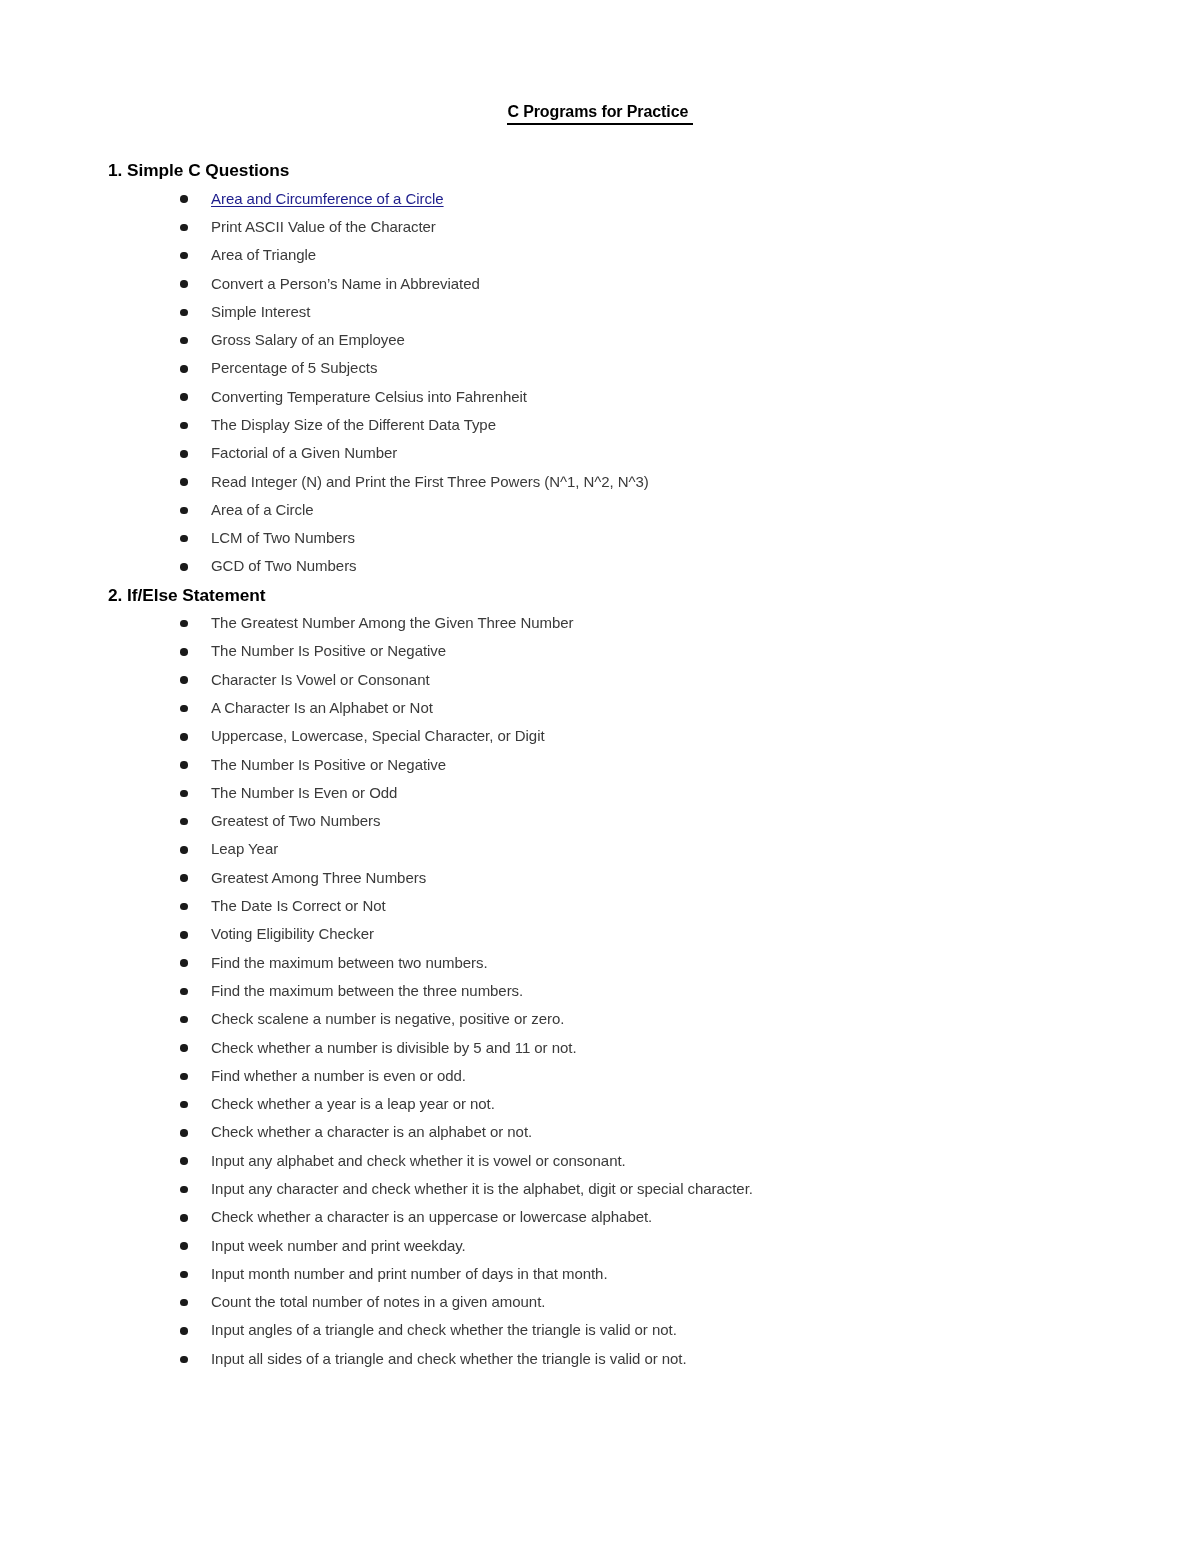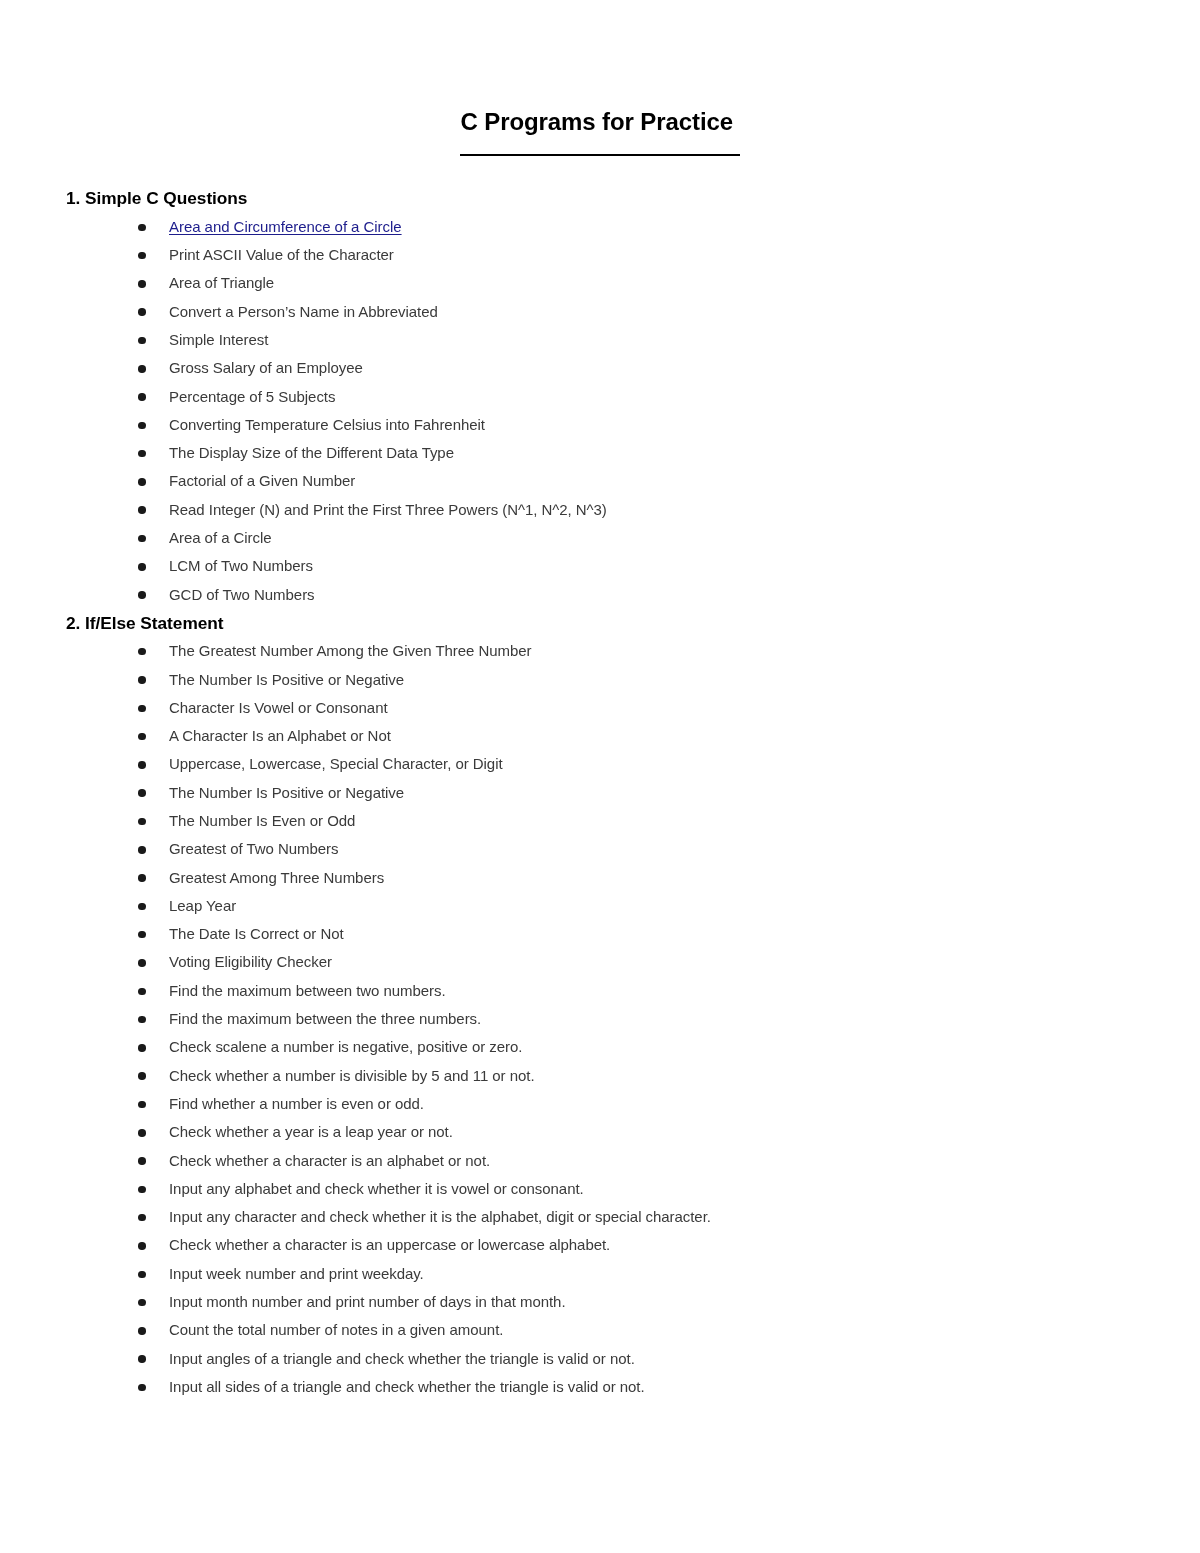--- a/index.html
+++ b/index.html
@@ -27,34 +27,34 @@
   }
 
   
   .doc-title-wrap {
     text-align: center;
     margin: 0;
     padding-top: 92px;
   }
   .doc-title {
     display: inline-block;
-    font-size: 24px;
+    font-size: 16px;
     font-weight: bold;
     color: #000000;
     letter-spacing: -0.1px;
     border-bottom: 2px solid #000000;
-    padding-bottom: 18px;
+    padding-bottom: 1px;
     line-height: 1.18;
     white-space: pre;
   }
 
   
   .content {
-    margin-top: 12px;
-    padding-left: 66px;
+    margin-top: 21px;
+    padding-left: 108px;
     padding-right: 40px;
   }
 
   
   .section-heading {
     font-size: 17.3px;
     font-weight: bold;
     color: #000000;
     line-height: 28.3px;
     height: 28.3px;
@@ -135,22 +135,22 @@
           <div class="section-heading">2. If/Else Statement</div>
           <ul class="bullets">
             <li><span class="bullet-dot"></span><span class="item-text">The Greatest Number Among the Given Three Number</span></li>
             <li><span class="bullet-dot"></span><span class="item-text">The Number Is Positive or Negative</span></li>
             <li><span class="bullet-dot"></span><span class="item-text">Character Is Vowel or Consonant</span></li>
             <li><span class="bullet-dot"></span><span class="item-text">A Character Is an Alphabet or Not</span></li>
             <li><span class="bullet-dot"></span><span class="item-text">Uppercase, Lowercase, Special Character, or Digit</span></li>
             <li><span class="bullet-dot"></span><span class="item-text">The Number Is Positive or Negative</span></li>
             <li><span class="bullet-dot"></span><span class="item-text">The Number Is Even or Odd</span></li>
             <li><span class="bullet-dot"></span><span class="item-text">Greatest of Two Numbers</span></li>
+            <li><span class="bullet-dot"></span><span class="item-text">Leap Year</span></li>
             <li><span class="bullet-dot"></span><span class="item-text">Greatest Among Three Numbers</span></li>
-            <li><span class="bullet-dot"></span><span class="item-text">Leap Year</span></li>
             <li><span class="bullet-dot"></span><span class="item-text">The Date Is Correct or Not</span></li>
             <li><span class="bullet-dot"></span><span class="item-text">Voting Eligibility Checker</span></li>
             <li><span class="bullet-dot"></span><span class="item-text">Find the maximum between two numbers.</span></li>
             <li><span class="bullet-dot"></span><span class="item-text">Find the maximum between the three numbers.</span></li>
             <li><span class="bullet-dot"></span><span class="item-text">Check scalene a number is negative, positive or zero.</span></li>
             <li><span class="bullet-dot"></span><span class="item-text">Check whether a number is divisible by 5 and 11 or not.</span></li>
             <li><span class="bullet-dot"></span><span class="item-text">Find whether a number is even or odd.</span></li>
             <li><span class="bullet-dot"></span><span class="item-text">Check whether a year is a leap year or not.</span></li>
             <li><span class="bullet-dot"></span><span class="item-text">Check whether a character is an alphabet or not.</span></li>
             <li><span class="bullet-dot"></span><span class="item-text">Input any alphabet and check whether it is vowel or consonant.</span></li>

